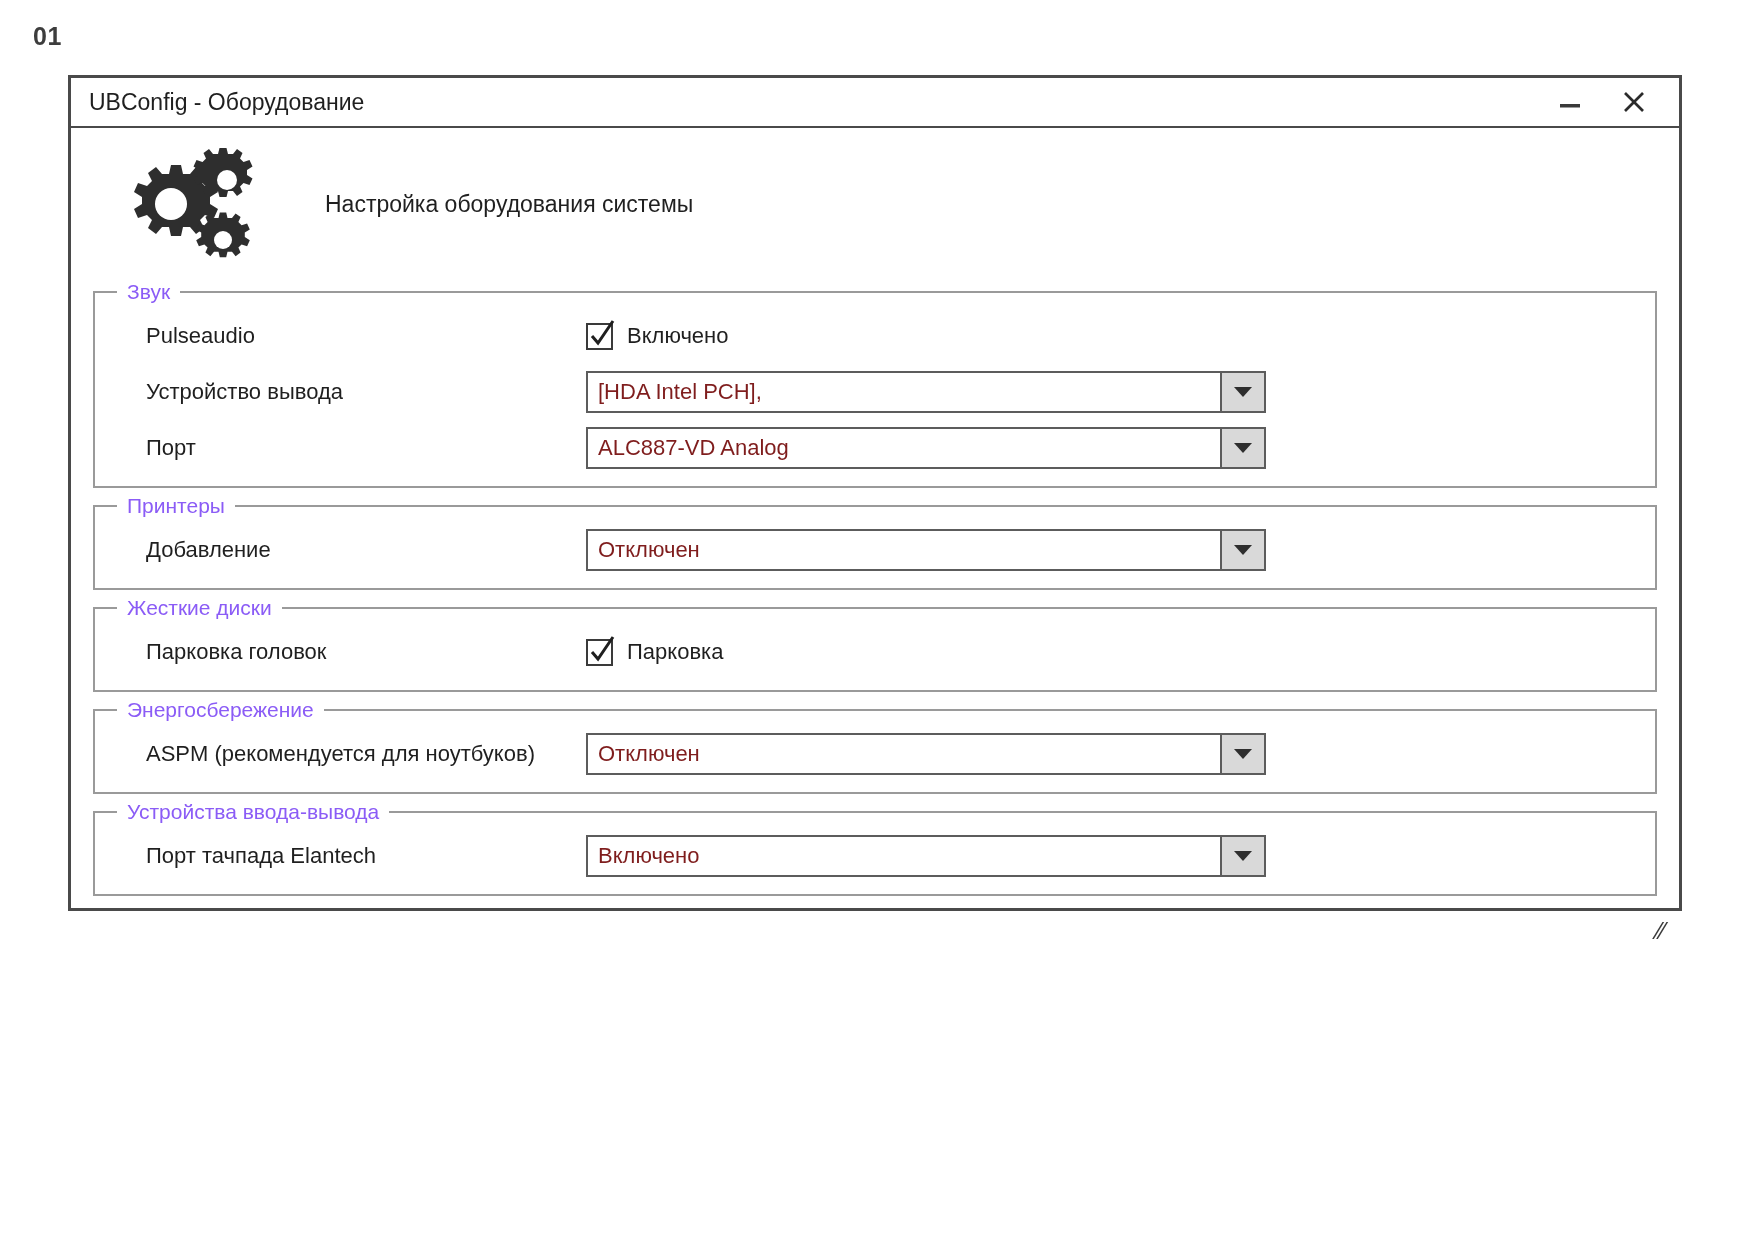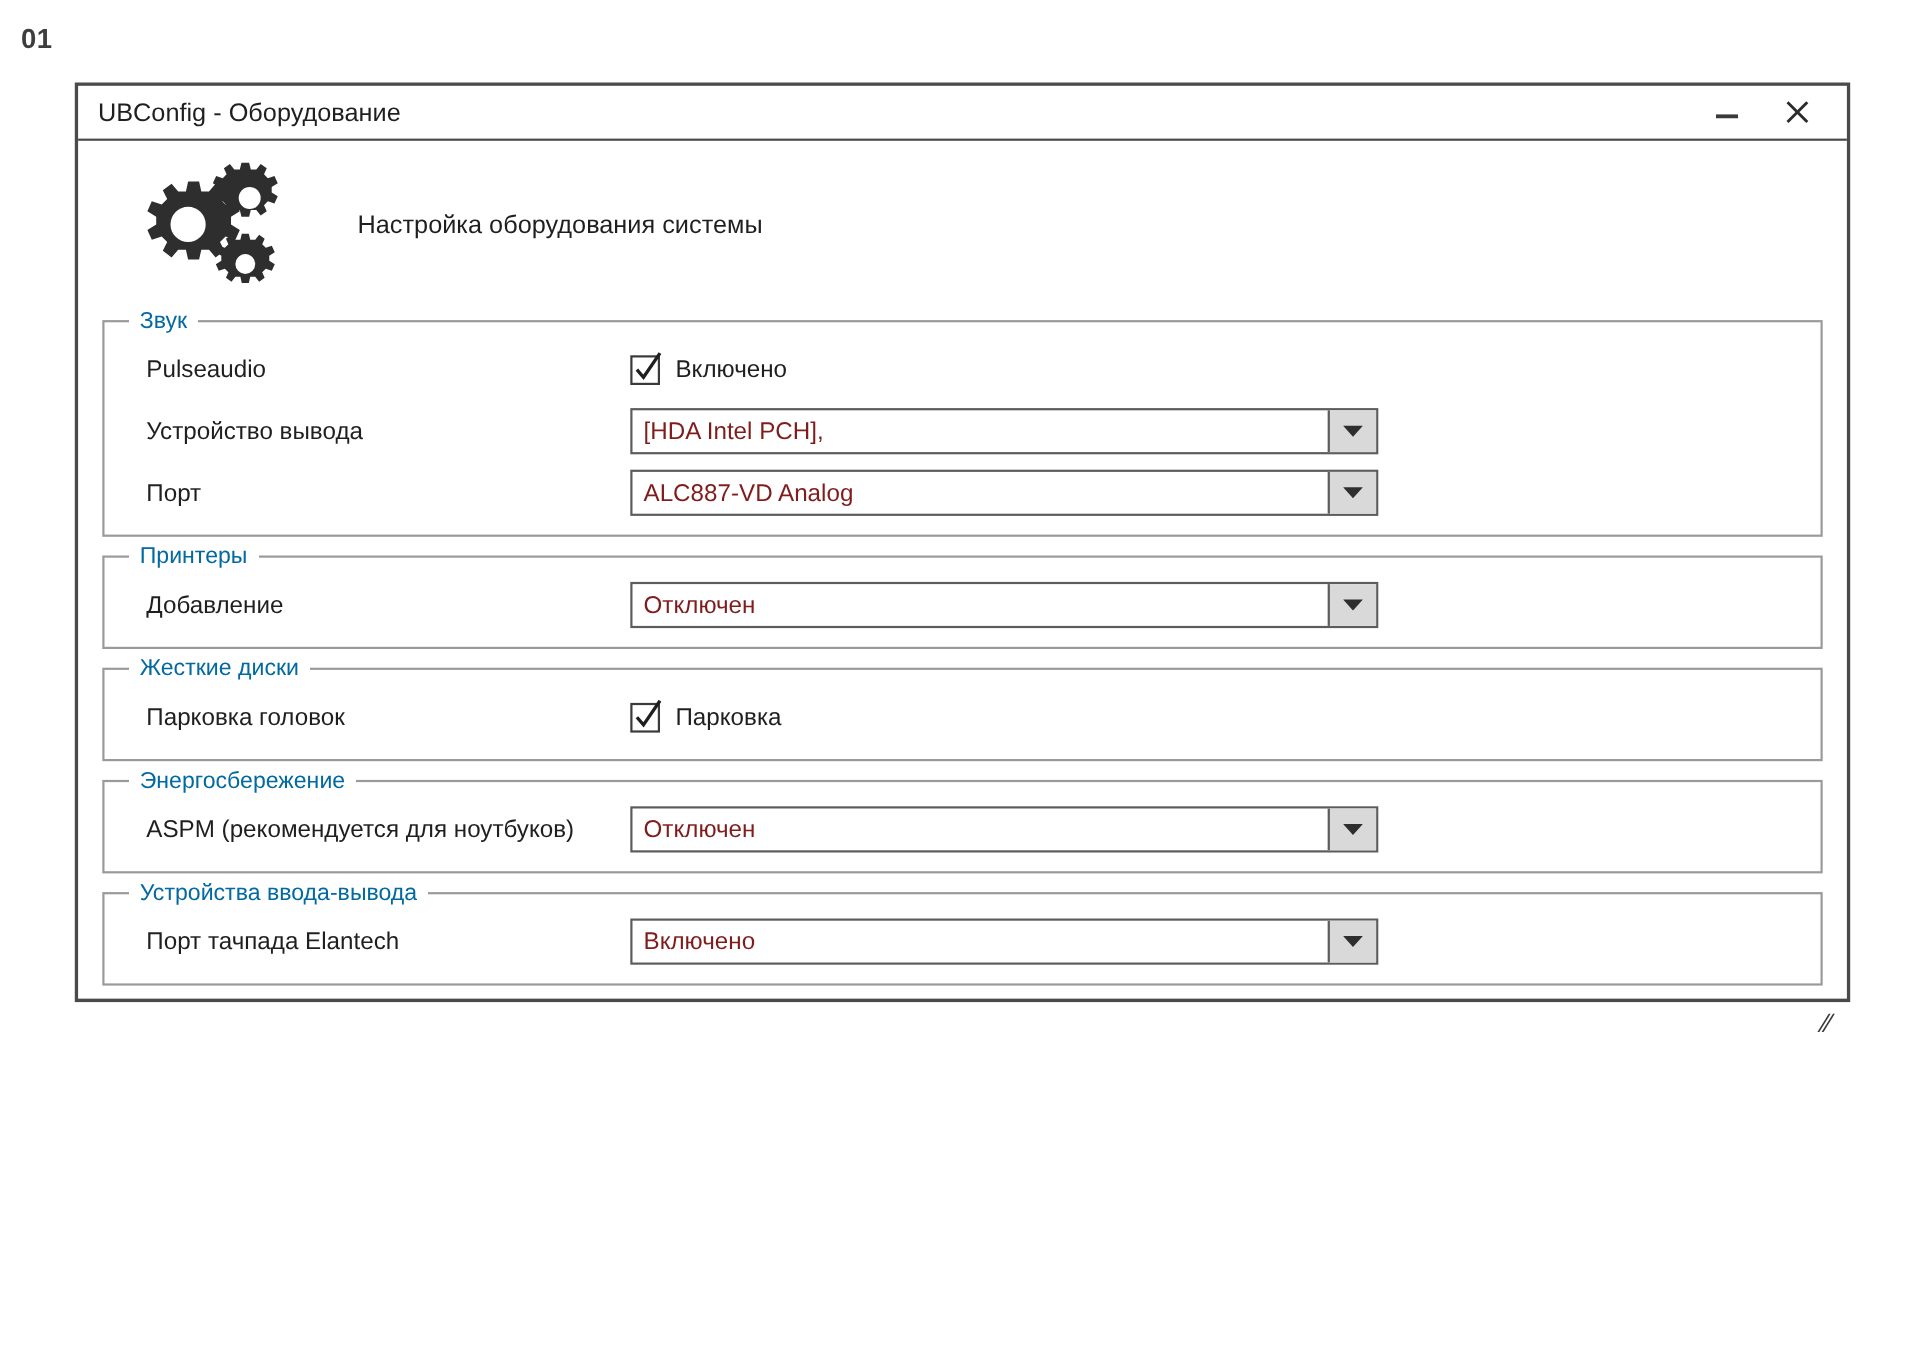--- a/index.html
+++ b/index.html
@@ -11,21 +11,21 @@
     width: 1753px;
     height: 1240px;
     font-family: "Liberation Sans", sans-serif;
     color: #1a1a1a;
     position: relative;
     overflow: hidden;
   }
 
   .page-index {
     position: absolute;
-    left: 19px;
+    left: 33px;
     top: 22px;
     font-size: 25px;
     font-weight: bold;
     color: #3d3d3d;
     letter-spacing: 0.5px;
   }
 
   .window {
     position: absolute;
     left: 68px;
@@ -101,28 +101,28 @@
     border: 2px solid #9a9a9a;
     border-radius: 0;
     margin: 0 0 6px 0;
     padding: 4px 0 10px 0;
     position: relative;
   }
   fieldset.group legend {
     font-size: 21px;
     padding: 0 10px;
     margin-left: 22px;
-    color: #0369a1;
+    color: #8b5cf6;
   }
 
   .row {
     display: flex;
     align-items: center;
     height: 56px;
-    padding-left: 38px;
+    padding-left: 51px;
     box-sizing: border-box;
   }
   .row-label {
     font-size: 22px;
     color: #1f1f1f;
     width: 440px;
     flex: 0 0 auto;
   }
 
   .check-wrap {

